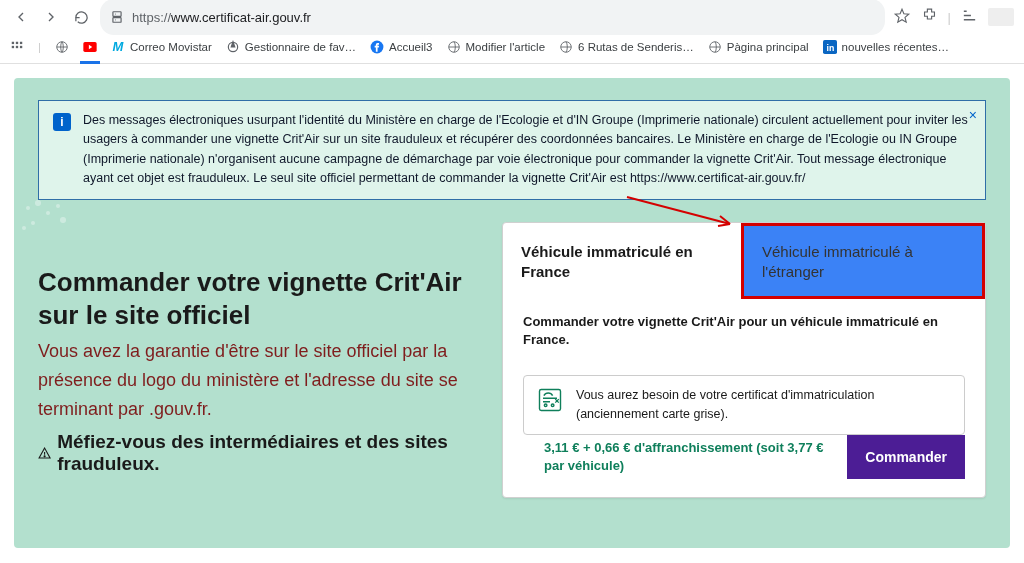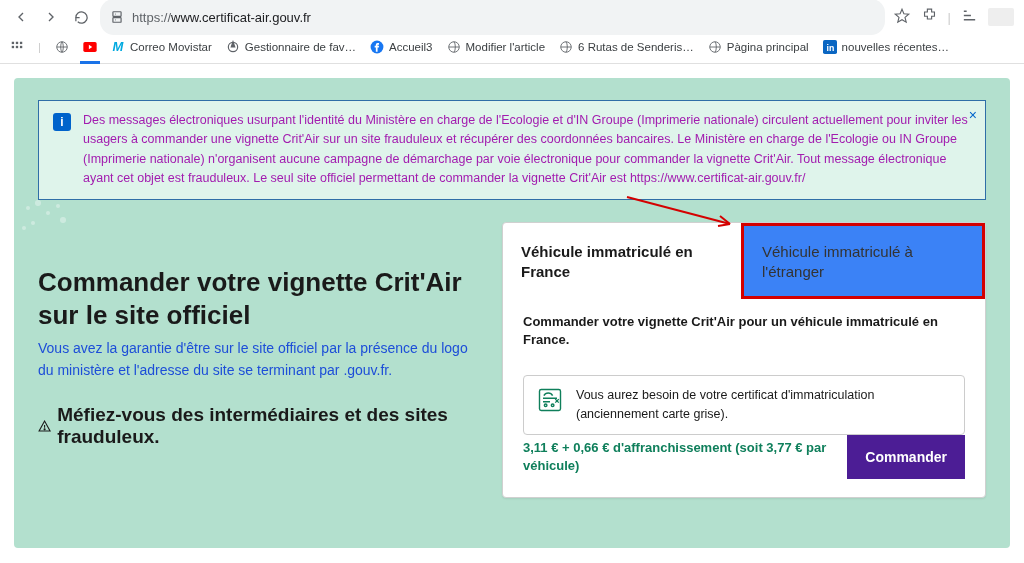--- a/index.html
+++ b/index.html
@@ -20,42 +20,42 @@
   .bm.active { position: relative; }
   .bm.active::after { content: ""; position: absolute; left: -3px; right: -3px; bottom: -10px; height: 3px; background: #1a73e8; }
 
   
   .page { padding: 14px; background: #fff; }
   .mint { background: #b3e0ce; padding: 22px 24px 36px; border-radius: 4px; min-height: 470px; position: relative; }
 
   
   .alert { background: #dff4eb; border: 1px solid #2f6ea7; display: flex; gap: 12px; padding: 10px 14px; position: relative; margin-bottom: 22px; }
   .alert .i-badge { width: 18px; height: 18px; background: #0063cb; color: #fff; font-size: 12px; font-weight: bold; border-radius: 3px; display: flex; align-items: center; justify-content: center; margin-top: 2px; flex: none; }
-  .alert .msg { font-size: 12.5px; line-height: 1.55; color: #a21caf; }
+  .alert .msg { font-size: 12.5px; line-height: 1.55; color: #0f172a; }
   .alert .close { position: absolute; top: 6px; right: 8px; color: #0063cb; font-size: 14px; cursor: pointer; }
   .splat { position: absolute; left: 4px; top: 120px; width: 60px; height: 40px; opacity: .35; }
 
   
   .cols { display: flex; gap: 34px; align-items: flex-start; }
   .left { flex: 0 0 430px; padding-top: 44px; }
   .left h1 { font-size: 26px; font-weight: 700; line-height: 1.3; margin-bottom: 4px; }
-  .left p { font-size: 14px; line-height: 1.6; margin-bottom: 22px; color: #1d4ed8; }
+  .left p { font-size: 18px; line-height: 1.6; margin-bottom: 8px; color: #7f1d1d; }
   .warn-line { display: flex; align-items: center; gap: 6px; font-weight: 700; font-size: 19px; }
 
   .right { flex: 1; position: relative; }
   .card { background: #fff; border: 1px solid #d0d0d0; border-radius: 4px; box-shadow: 0 1px 2px rgba(0,0,0,.08); }
   .tabs { display: flex; align-items: center; }
   .tab { flex: 1; padding: 16px 18px 14px; font-size: 15px; font-weight: 700; line-height: 1.35; }
   .tab.inactive { background: #3b82f6; font-weight: 400; color: #333; }
   .tab-foreign-wrapper { border: 3px solid #d40000; }
   .card-body { padding: 14px 20px 18px; }
   .card-body .sub { font-size: 13px; font-weight: 700; margin-bottom: 26px; line-height: 1.4; }
   .need { display: flex; gap: 12px; border: 1px solid #ccc; border-radius: 4px; padding: 10px 12px; font-size: 12.5px; line-height: 1.5; }
   .doc-ico { width: 28px; height: 28px; flex: none; }
-  .price-row { display: flex; align-items: center; gap: 14px; }
+  .price-row { display: flex; align-items: center; gap: 14px; margin-left: 21px; }
   .price { color: #0f7f5b; font-weight: 700; font-size: 13px; line-height: 1.4; }
   .btn-order { background: #4c1d95; color: #fff; border: none; padding: 14px 18px; font-size: 14px; font-weight: 600; cursor: pointer; }
 
   .arrow { position: absolute; left: 120px; top: -30px; width: 120px; height: 40px; pointer-events: none; }
 </style>
 </head>
 <body>
 
 <div class="chrome-bar">
   <div class="chrome-btn">

